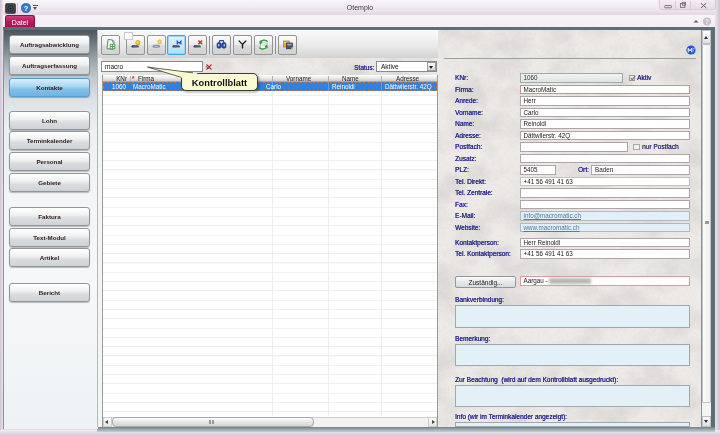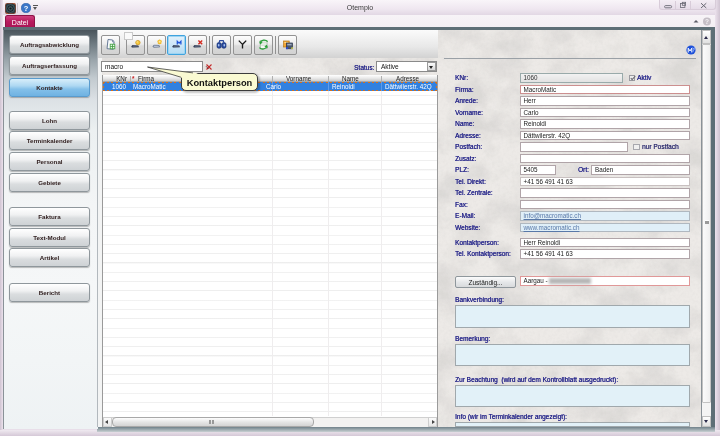--- a/index.html
+++ b/index.html
@@ -262,17 +262,17 @@
 <div class="lbl" style="left:455px;top:413px">Info (wir im Terminkalender angezeigt):</div>
 <div class="a" style="left:455px;top:421.5px;width:235px;height:5.5px;background:#e2f1f8;border:1px solid #a0a8ac"></div>
 <div class="a" style="left:701px;top:30px;width:1px;height:397px;background:#8a9298"></div>
 <div class="a" style="left:702px;top:30px;width:9px;height:397px;background:#f4f4f4"></div>
 <div class="a" style="left:702px;top:30px;width:9px;height:14px;background:linear-gradient(#fff,#e0e0e0);border:1px solid #c0c0c0"></div>
 <div class="a" style="left:704px;top:36px;width:0;height:0;border-left:2.5px solid transparent;border-right:2.5px solid transparent;border-bottom:3.5px solid #2a2a4a"></div>
 <div class="a" style="left:702px;top:44px;width:9px;height:359px;background:linear-gradient(90deg,#fbfbfb,#efefef);border:1px solid #c2c2c2;border-radius:1px"></div>
 <div class="a" style="left:704.5px;top:219.5px;width:4.5px;height:4.5px;background:#9a9a9a;box-shadow:0 1px 0 #fff inset"></div>
 <div class="a" style="left:702px;top:416px;width:9px;height:11px;background:linear-gradient(#fff,#e0e0e0);border:1px solid #c0c0c0"></div>
 <div class="a" style="left:704px;top:420px;width:0;height:0;border-left:2.5px solid transparent;border-right:2.5px solid transparent;border-top:3.5px solid #2a2a4a"></div>
-<div class="a" style="left:181px;top:72.5px;width:77px;height:18.5px;background:#fafad2;border:1px solid #3c3c3c;border-radius:5px;box-shadow:1.5px 1.5px 2px rgba(0,0,0,0.22);font-size:9.3px;font-weight:bold;color:#111;text-align:center;line-height:19px">Kontaktperson</div>
+<div class="a" style="left:181px;top:72.5px;width:77px;height:18.5px;background:#fafad2;border:1px solid #3c3c3c;border-radius:5px;box-shadow:1.5px 1.5px 2px rgba(0,0,0,0.22);font-size:9.3px;font-weight:bold;color:#111;text-align:center;line-height:19px">Kontrollblatt</div>
 <svg class="a" style="left:140px;top:60px" width="125" height="35" viewBox="0 0 125 35">
 <polygon points="7.5,7 58,13.2 45,18.8" fill="#fafad2"></polygon>
 <path d="M7.5 7 L53 12.9" fill="none" stroke="#3c3c3c" stroke-width="0.8"></path>
 <path d="M7.5 7 L40.9 17.2" fill="none" stroke="#3c3c3c" stroke-width="0.8"></path>
 </svg>
 </body></html>

